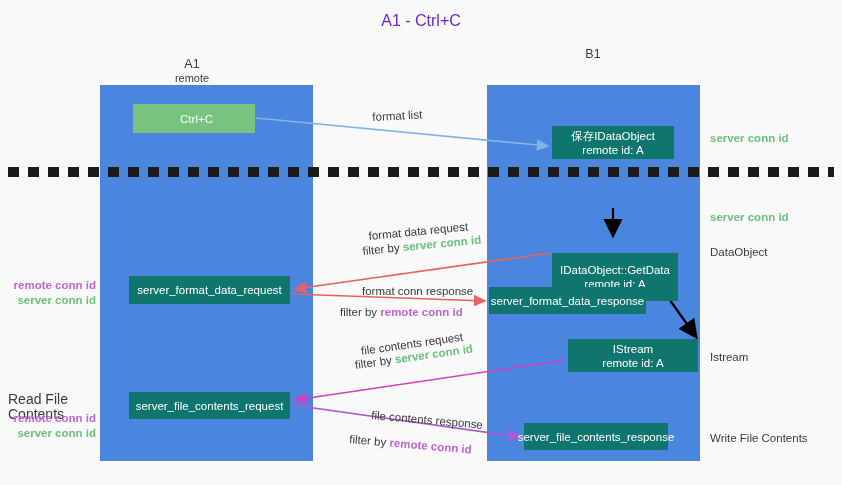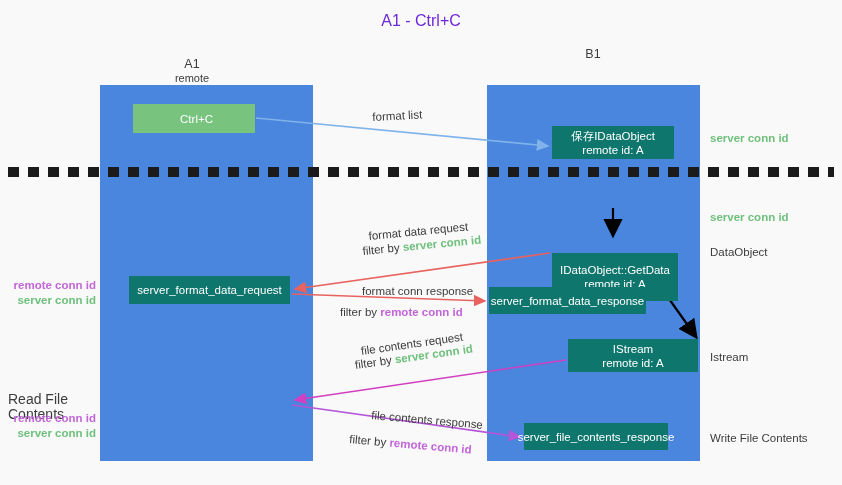--- a/index.html
+++ b/index.html
@@ -174,20 +174,23 @@
   </div>
 
   <div class="abs box orange" id="box-fmt-req">
     <span>server_format_data_request</span>
   </div>
 
   <div class="abs box orange" id="box-fmt-res">
     <span>server_format_data_response</span>
   </div>
 
+  <div class="abs box orange" id="box-file-req">
+    <span>server_file_contents_request</span>
+  </div>
 
   <div class="abs box orange" id="box-file-res">
     <span>server_file_contents_response</span>
   </div>
 
   <div class="abs cap" id="cap-formatlist">format list</div>
 
   <div class="abs cap rot-up" id="cap-fdreq">format data request</div>
   <div class="abs cap rot-up" id="cap-fdreq2">
     <span>filter by </span><span class="green-txt">server conn id</span>

